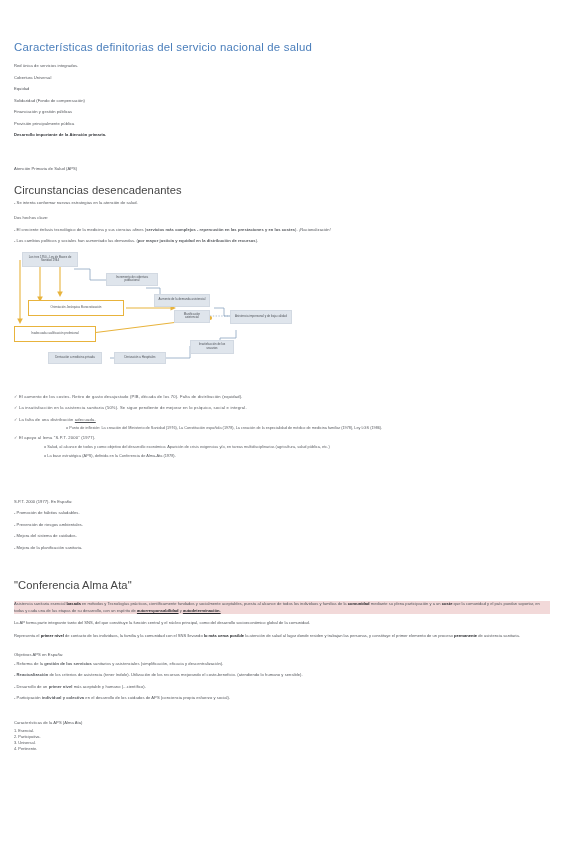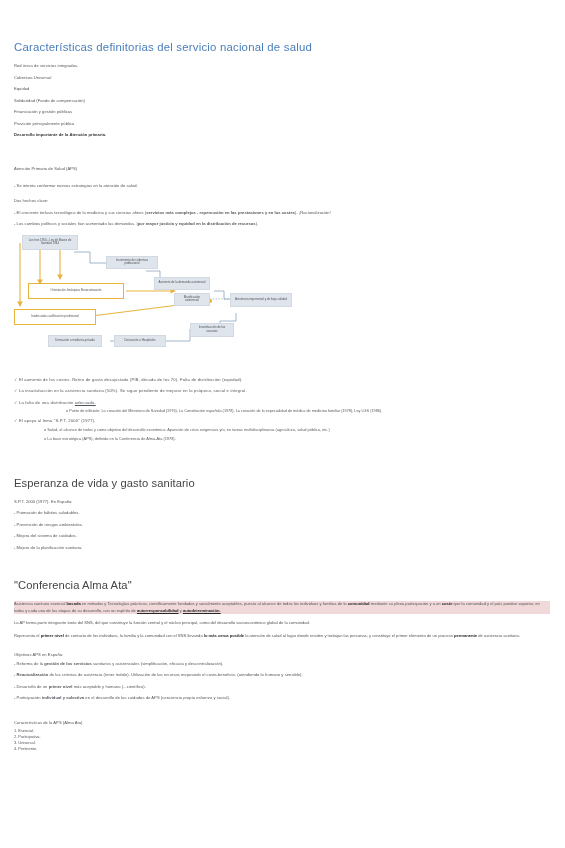--- a/index.html
+++ b/index.html
@@ -146,20 +146,21 @@
   <div class="line">Financiación y gestión públicas</div>
   <div class="line">Provisión principalmente pública</div>
   <div class="line b">Desarrollo importante de la Atención primaria.</div>
 
   <div class="gap-l"></div>
 
   <div class="line">Atención Primaria de Salud (APS)</div>
 
   <div class="gap-s"></div>
 
+  <h2 class="sec-title">Circunstancias desencadenantes</h2>
   <div class="line tight">- Se intenta conformar nuevas estrategias en la atención de salud.</div>
 
   <div class="gap-s"></div>
   <div class="line">Dos hechos clave:</div>
 
   <div class="line"><span>- El creciente énfasis tecnológico de la medicina y sus ciencias afines (</span><b>servicios más complejos - repercusión en las prestaciones y en los costes</b><span>). ¡Racionalización!</span></div>
 
   <div class="line"><span>- Los cambios políticos y sociales han aumentado las demandas. (</span><b>por mayor justicia y equidad en la distribución de recursos</b><span>).</span></div>
 
   <div class="diagram">
@@ -214,21 +215,20 @@
   <div class="line chk">✓ <span>El aumento de los costes. Retiro de gasto desajustado (PIB, década de los 70). Falta de distribución (equidad).</span></div>
   <div class="line chk">✓ <span>La insatisfacción en la asistencia sanitaria (50%). Se sigue pendiente de mejorar en lo psíquico, social e integral.</span></div>
   <div class="line chk tight">✓ <span>La falta de una distribución </span><span class="u">adecuada.</span></div>
   <div class="sub2">o Punto de inflexión: La creación del Ministerio de Sanidad (1976), La Constitución española (1978), La creación de la especialidad de médico de medicina familiar (1978), Ley LGS (1986).</div>
   <div class="line chk tight">✓ <span>El apoyo al lema "S.P.T. 2000" (1977).</span></div>
   <div class="sub">o Salud, al alcance de todos y como objetivo del desarrollo económico. Aparición de crisis exigencias y/o, en tareas multidisciplinarias (agricultura, salud pública, etc.)</div>
   <div class="sub">o La base estratégica (APS), definida en la Conferencia de Alma-Ata (1978).</div>
 
   <div class="gap-xl"></div>
 
-  <h2 class="sec-title">Esperanza de vida y gasto sanitario</h2>
   <div class="gap-s"></div>
   <div class="line">S.P.T. 2000 (1977). En España:</div>
   <div class="line">- Promoción de hábitos saludables.</div>
   <div class="line">- Prevención de riesgos ambientales.</div>
   <div class="line">- Mejora del sistema de cuidados.</div>
   <div class="line">- Mejora de la planificación sanitaria.</div>
 
   <div class="gap-l"></div>
 
   <h2 class="sec-title">"Conferencia Alma Ata"</h2>

